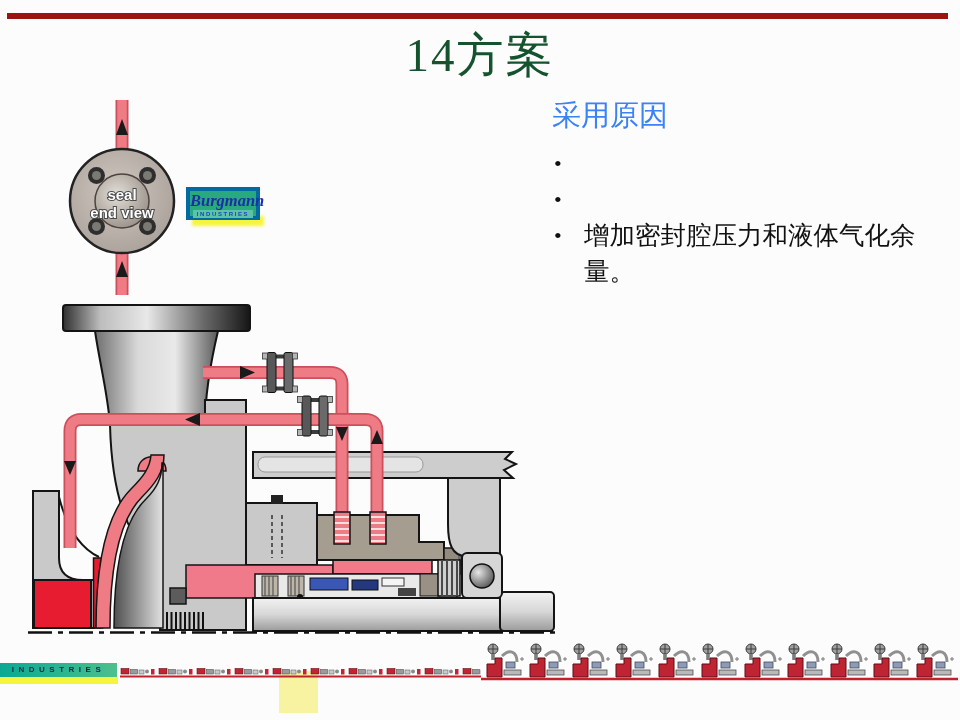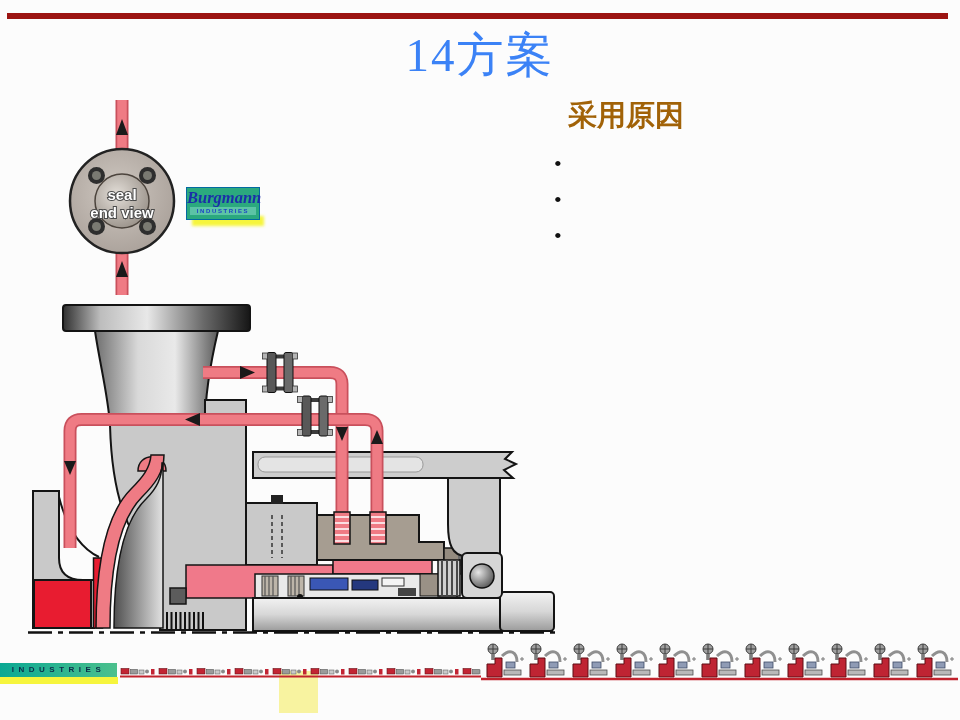--- a/index.html
+++ b/index.html
@@ -7,31 +7,31 @@
     --chamber:#f0798a; --metal:#c9c9c9; --metal-dark:#8f8f8f; --outline:#141414;
     --teal:#17ad92; --logo-teal:#2ba97e; --logo-blue:#1b2fa8; --yellow:#f6f53d;
     --highlight:#f8f3a0; --strip-red:#c0222c; --ink:#1a1a1a;
   }
   html,body{margin:0;padding:0;}
   body{width:960px;height:720px;position:relative;overflow:hidden;background:#fcfcfc;
        font-family:"Liberation Sans",sans-serif;color:var(--ink);}
   .abs{position:absolute;}
   .top-rule{left:7px;top:13px;width:941px;height:6px;background:var(--accent);}
   .title{left:0;top:24px;width:960px;text-align:center;font-family:"Liberation Serif","DejaVu Serif",serif;
-         font-size:47px;letter-spacing:2px;color:#3b82f6;}
+         font-size:47px;letter-spacing:2px;color:#14532d;}
   
   .reasons{left:548px;top:96px;width:402px;font-family:"Liberation Serif","DejaVu Serif",serif;}
-  .reasons h2{margin:0 0 10px 20px;font-size:29px;font-weight:700;color:#a16207;}
+  .reasons h2{margin:0 0 10px 4px;font-size:29px;font-weight:400;color:#3b82f6;}
   .reasons ul{margin:0;padding:0;list-style:none;}
   .reasons li{display:flex;font-size:25.5px;line-height:36px;color:#111;}
   .reasons .dot{flex:none;width:30px;font-size:22px;padding-left:6px;}
   .reasons .txt{width:356px;}
   
   .logo{left:186px;top:187px;width:74px;height:33px;background:var(--logo-teal);
-        border:1px solid #0369a1;box-sizing:border-box;text-align:center;}
+        border:4px solid #0369a1;box-sizing:border-box;text-align:center;}
   .logo .nm{font-family:"Liberation Serif","DejaVu Serif",serif;font-style:italic;font-weight:700;
             font-size:16.5px;line-height:19px;color:var(--logo-blue);}
   .logo .sub{margin:0 3px;background:#5cc3a6;font-size:6px;font-weight:700;letter-spacing:1.6px;
              color:#1e43c8;line-height:8px;height:8px;overflow:hidden;}
   .logo-glow{left:192px;top:216px;width:72px;height:10px;background:var(--yellow);filter:blur(1.5px);}
   
   .foot-teal{left:0;top:663px;width:117px;height:14px;background:linear-gradient(90deg,#0aa893,#4cc08d);
              color:#0d2b4a;font-size:8px;font-weight:700;letter-spacing:4.5px;line-height:14px;
              text-align:center;overflow:hidden;}
   .foot-yellow{left:0;top:677px;width:118px;height:7px;background:var(--yellow);}
@@ -55,20 +55,21 @@
   <h2>采用原因</h2>
   <ul>
     <li>
       <span class="dot">•</span>
     </li>
     <li>
       <span class="dot">•</span>
     </li>
     <li>
       <span class="dot">•</span>
+      <span class="txt">增加密封腔压力和液体气化余量。</span>
     </li>
   </ul>
 </div>
 
 <svg width="960" height="720" viewBox="0 0 960 720">
   <defs>
     <linearGradient id="gFlange" x1="0" y1="0" x2="1" y2="0">
       <stop offset="0" stop-color="#303030"></stop>
         <stop offset="0.2" stop-color="#bdbdbd"></stop>
       <stop offset="0.45" stop-color="#e8e8e8"></stop>

